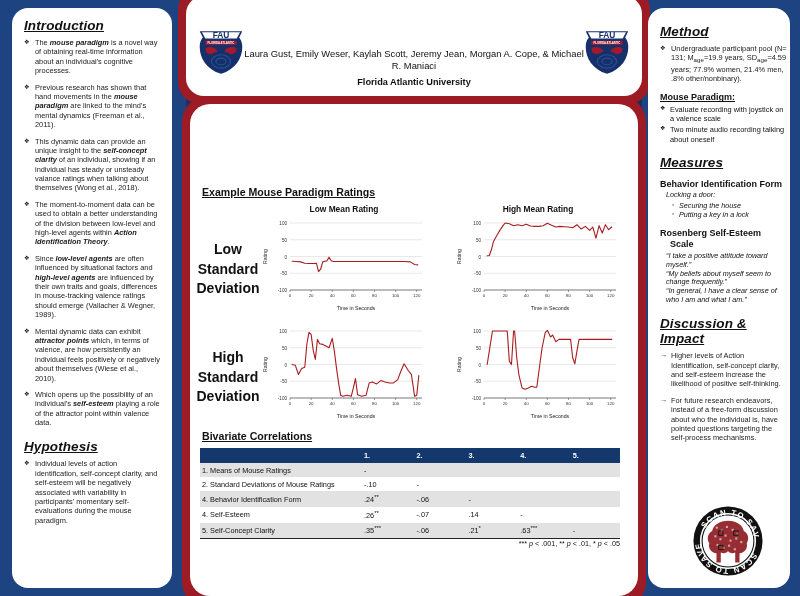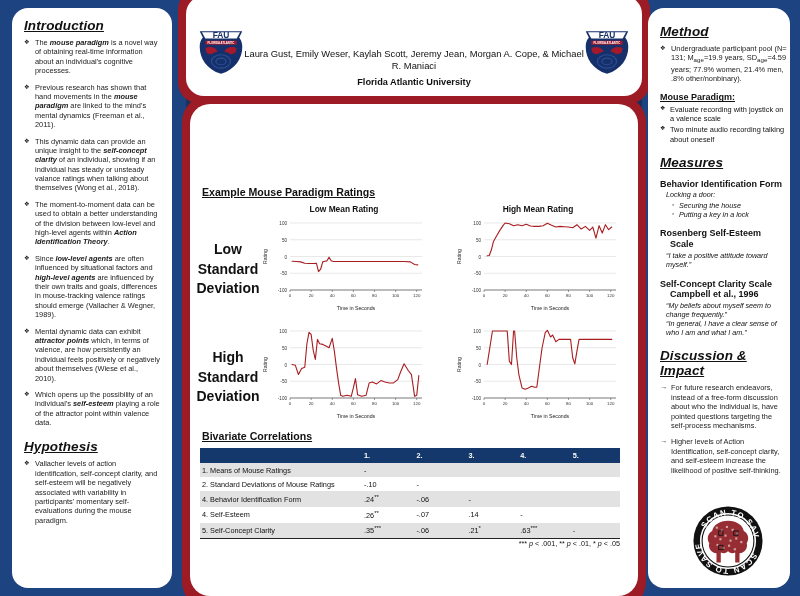--- a/index.html
+++ b/index.html
@@ -172,21 +172,21 @@
         <li>The <span class="bi">mouse paradigm</span> is a novel way of obtaining real-time information about an individual's cognitive processes.</li>
         <li>Previous research has shown that hand movements in the <span class="bi">mouse paradigm</span> are linked to the mind's mental dynamics (Freeman et al., 2011).</li>
         <li>This dynamic data can provide an unique insight to the <span class="bi">self-concept clarity</span> of an individual, showing if an individual has steady or unsteady valance ratings when talking about themselves (Wong et al., 2018).</li>
         <li>The moment-to-moment data can be used to obtain a better understanding of the division between low-level and high-level agents within <span class="bi">Action Identification Theory</span>.</li>
         <li>Since <span class="bi">low-level agents</span> are often influenced by situational factors and <span class="bi">high-level agents</span> are influenced by their own traits and goals, differences in mouse-tracking valence ratings should emerge (Vallacher &amp; Wegner, 1989).</li>
         <li>Mental dynamic data can exhibit <span class="bi">attractor points</span> which, in terms of valence, are how persistently an individual feels positively or negatively about themselves (Wiese et al., 2010).</li>
         <li>Which opens up the possibility of an individual's <span class="bi">self-esteem</span> playing a role of the attractor point within valence data.</li>
       </ul>
     <div class="sec-head" id="hypo-head">Hypothesis</div>
     <ul class="bullets" id="hypo-list">
-        <li>Vallacher levels of action identification, self-concept clarity, and self-esteem will be negatively associated with variability in participants' momentary self-evaluations during the mouse paradigm.</li>
+        <li>Individual levels of action identification, self-concept clarity, and self-esteem will be negatively associated with variability in participants' momentary self-evaluations during the mouse paradigm.</li>
       </ul>
   </div>
 
   <div id="rightcol">
     <div class="sec-head">Method</div>
     <ul class="bullets" id="method-list">
         <li>Undergraduate participant pool (N= 131; M<sub>age</sub>=19.9 years, SD<sub>age</sub>=4.59 years; 77.9% women, 21.4% men, .8% other/nonbinary).</li>
       </ul>
     <div class="sub-head">Mouse Paradigm:</div>
     <ul class="mp-list" id="mp-list">
@@ -196,28 +196,27 @@
     <div class="sec-head" style="margin-top:11px">Measures</div>
     <div id="measures-list">
         <div class="sub-head2">Behavior Identification Form</div>
         <div class="quote">Locking a door:</div>
         <ul class="quote-list">
           <li>Securing the house</li>
           <li>Putting a key in a lock</li>
         </ul>
         <div class="sub-head2">Rosenberg Self-Esteem<span class="ind">Scale</span></div>
         <div class="quote">“I take a positive attitude toward myself.”</div>
-        <div class="sub-head2">Self-Concept Clarity Scale<span class="ind">Campbell et al., 1996</span></div>
         <div class="quote">“My beliefs about myself seem to change frequently.”</div>
         <div class="quote">“In general, I have a clear sense of who I am and what I am.”</div>
       </div>
     <div class="sec-head" style="margin-top:11px">Discussion &amp; Impact</div>
     <ul class="bullets arrow" id="disc-list">
+        <li>Higher levels of Action Identification, self-concept clarity, and self-esteem increase the likelihood of positive self-thinking.</li>
         <li>For future research endeavors, instead of a free-form discussion about who the individual is, have pointed questions targeting the self-process mechanisms.</li>
-        <li>Higher levels of Action Identification, self-concept clarity, and self-esteem increase the likelihood of positive self-thinking.</li>
       </ul>
   </div>
 
   <svg id="qr" viewBox="0 0 100 100">
     <circle cx="50" cy="50" r="48" fill="#111"></circle>
     <circle cx="50" cy="50" r="39" fill="#fff"></circle>
     <circle cx="50" cy="50" r="36" fill="none" stroke="#111" stroke-width="1.5"></circle>
     <path id="arcTop" d="M14 50 A36 36 0 0 1 86 50" fill="none"></path>
     <path id="arcBot" d="M88 50 A38 38 0 0 1 12 50" fill="none"></path>
     <text fill="#fff" font-size="11" font-weight="bold" font-family="'Liberation Sans',sans-serif" letter-spacing="1.6">

